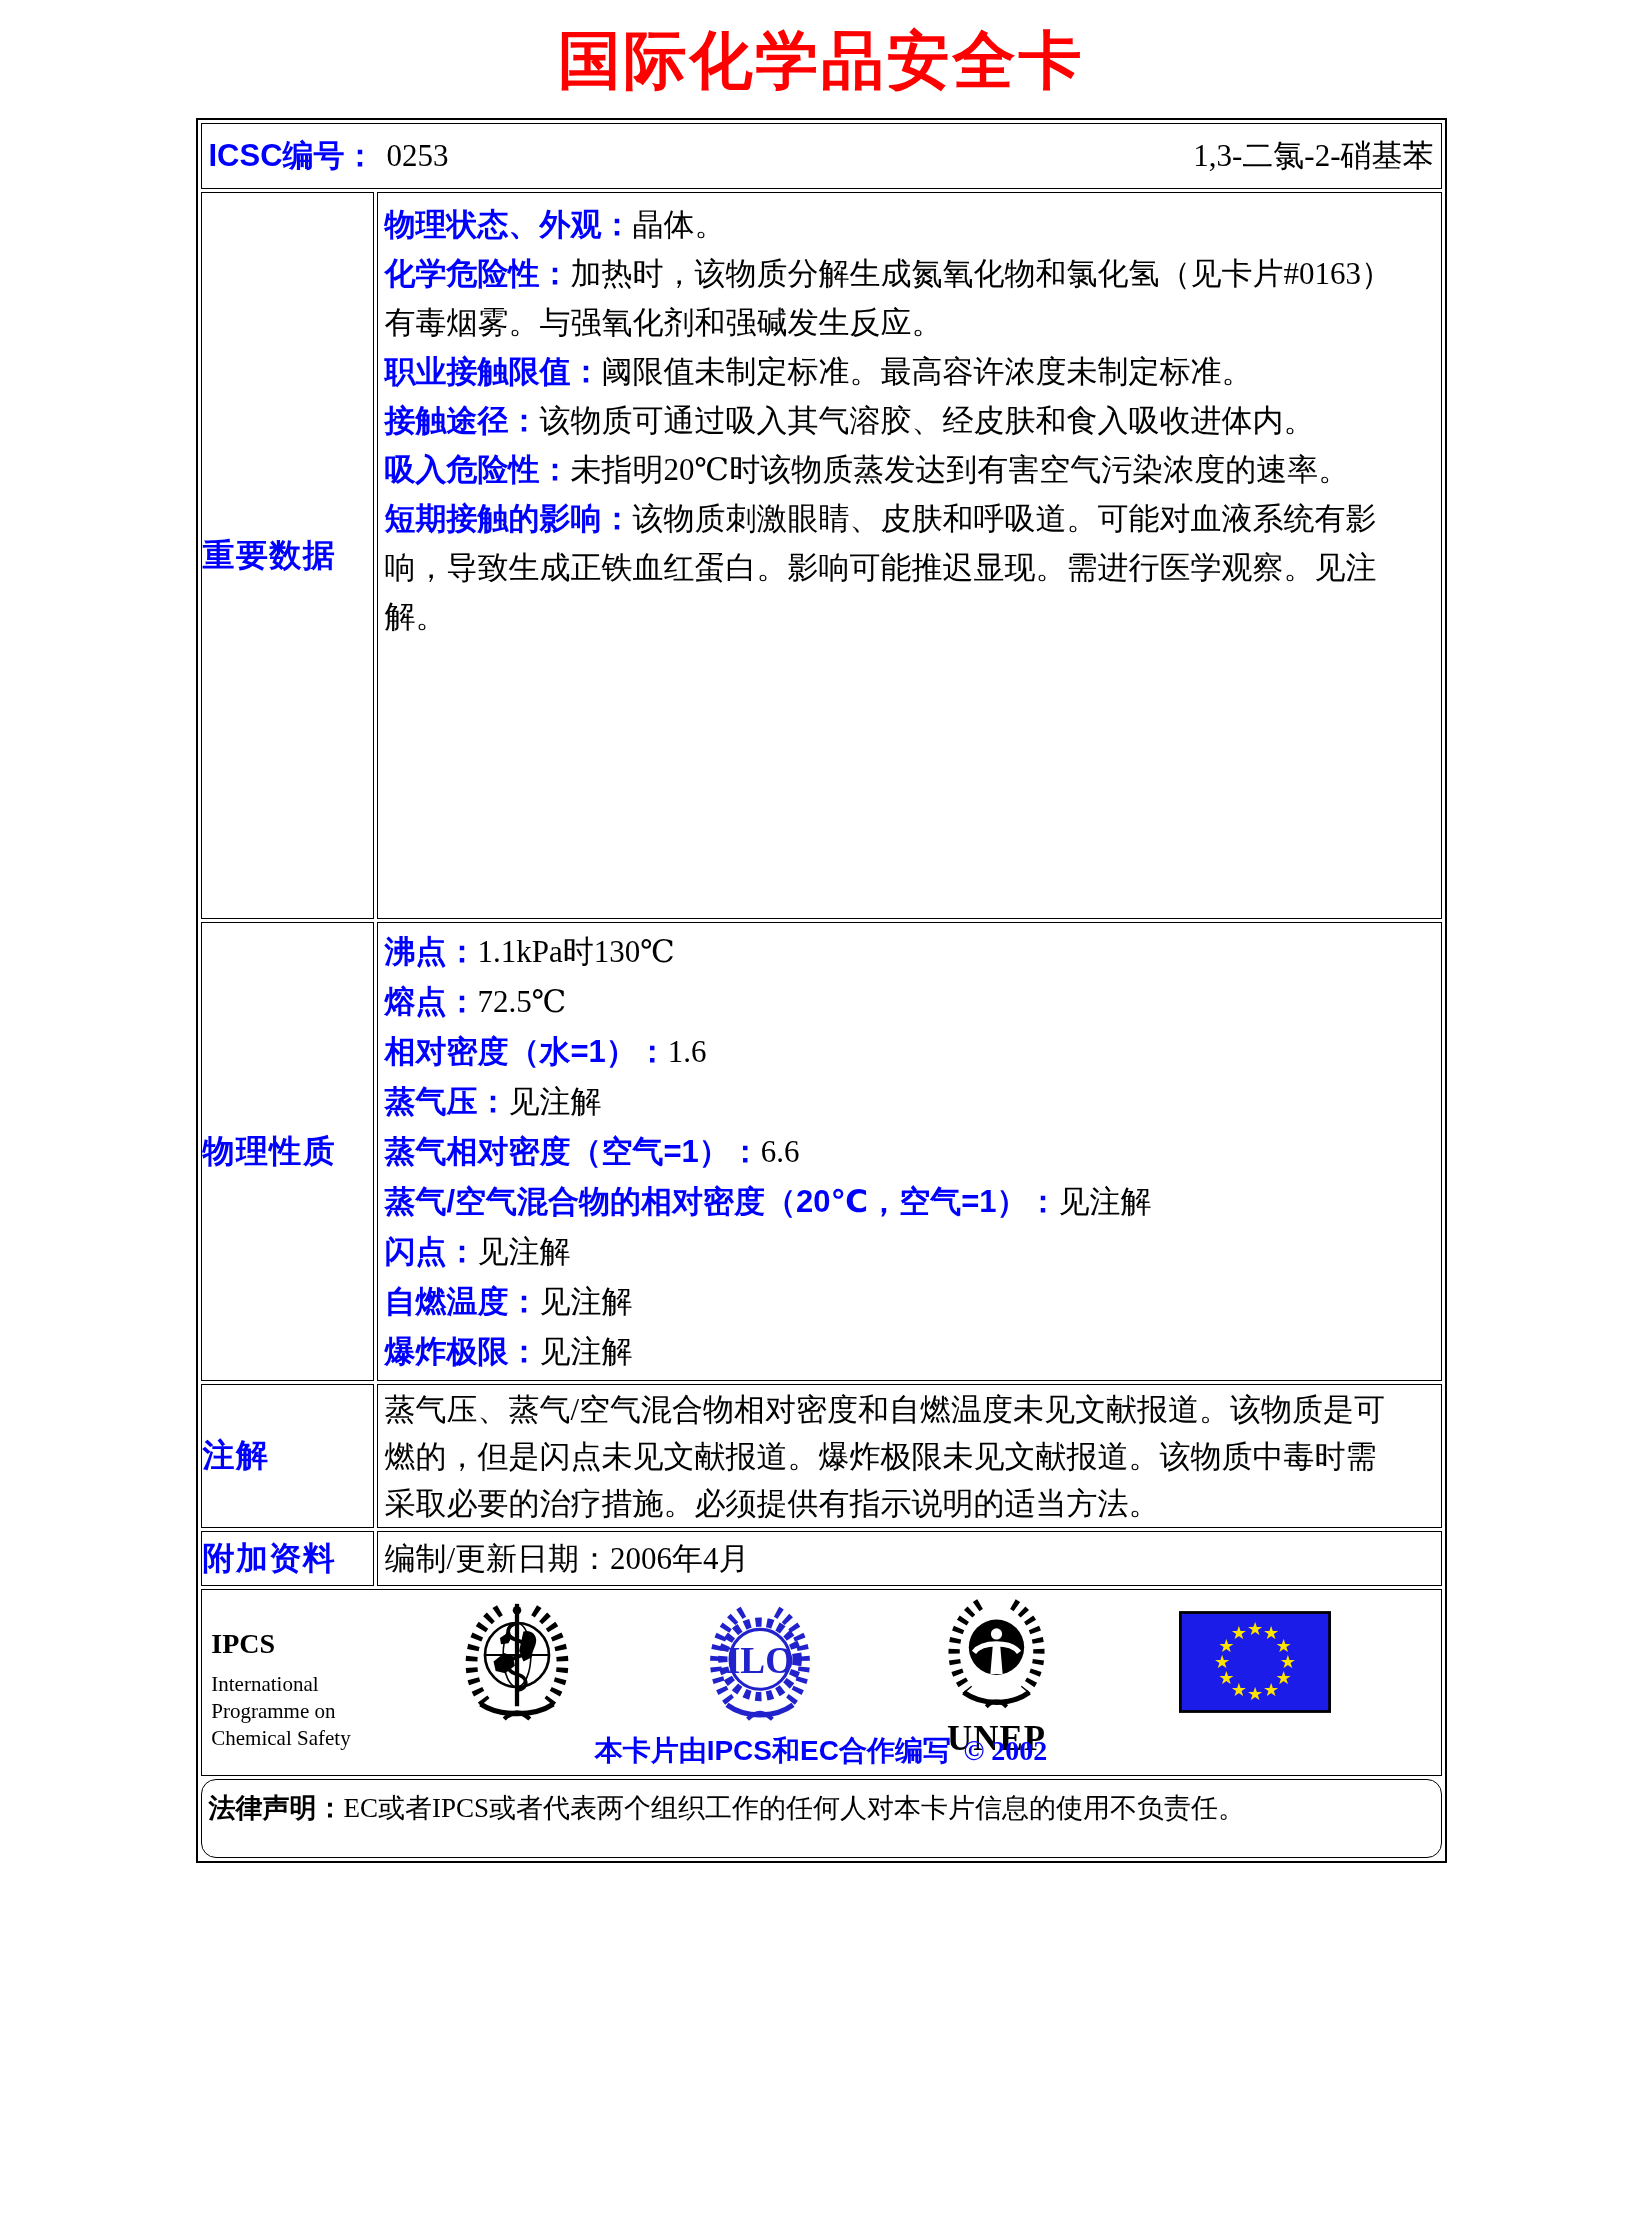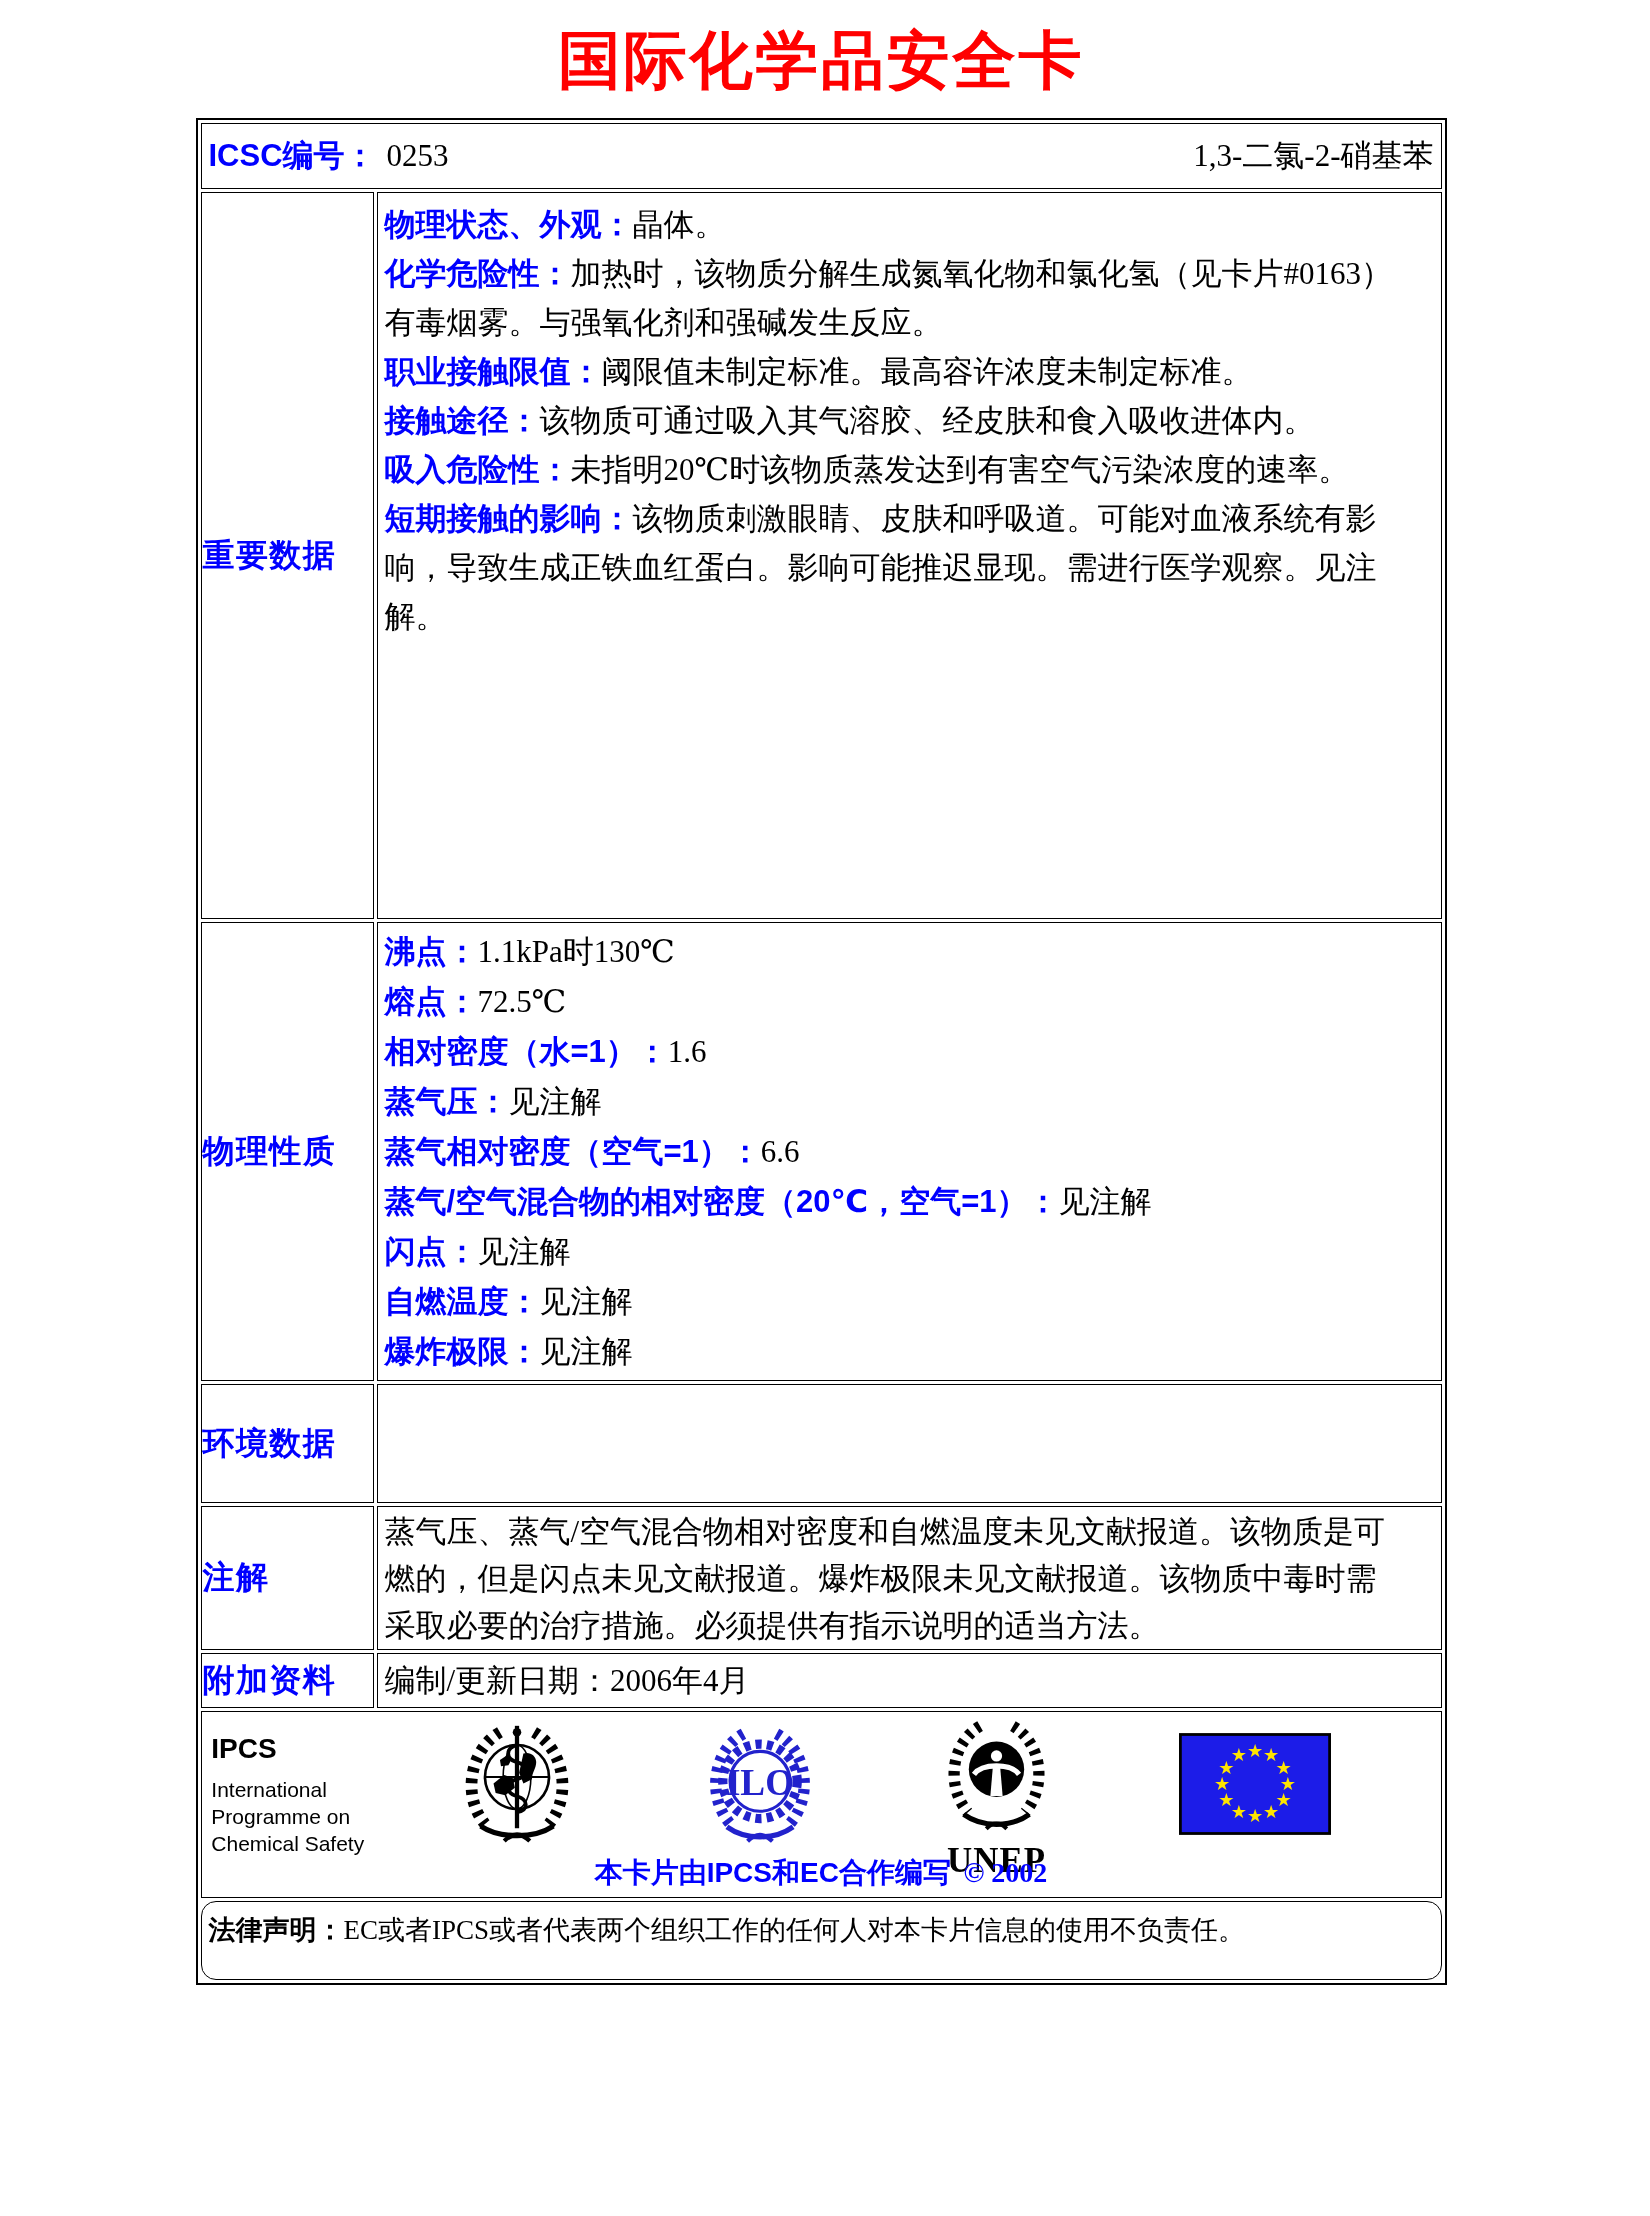--- a/index.html
+++ b/index.html
@@ -42,22 +42,22 @@
   
   td.content-cell{padding:0 45px 0 7px;font-size:31px;color:#000;}
   td.content-important{height:718px;vertical-align:top;padding-top:7px;line-height:49px;}
   td.content-physical{height:453px;vertical-align:top;padding-top:4.2px;line-height:50px;}
   td.content-env{height:117px;}
   td.content-notes{height:142px;line-height:47px;}
   td.content-additional{height:53px;}
   .kv{margin:0;padding:0;}
   
   td.logos-cell{height:185px;position:relative;padding:0;}
-  .ipcs-block{position:absolute;left:9.8px;top:21px;color:#000;
-    font-family:Liberation Sans, sans-serif;}
+  .ipcs-block{position:absolute;left:9.8px;top:38px;color:#000;
+    font-family:Liberation Serif, serif;}
   .ipcs-acronym{font-size:28px;font-weight:bold;margin-bottom:11px;}
   .ipcs-line{font-size:21px;line-height:27px;}
   .who-logo{position:absolute;left:251px;top:7px;}
   .ilo-logo{position:absolute;left:496px;top:11px;}
   .unep-logo{position:absolute;left:733px;top:5.6px;}
   .eu-flag{position:absolute;left:977px;top:21px;}
   .credit-line{
     position:absolute;left:0;bottom:5.6px;width:100%;text-align:center;
     color:#0000ff;font-size:28px;font-weight:bold;
     font-family:"Liberation Sans","DejaVu Sans",sans-serif;
@@ -115,24 +115,20 @@
         <p class="kv"><span class="lbl-blue">相对密度（水=1）：</span><span class="val">1.6</span></p>
         <p class="kv"><span class="lbl-blue">蒸气压：</span><span class="val">见注解</span></p>
         <p class="kv"><span class="lbl-blue">蒸气相对密度（空气=1）：</span><span class="val">6.6</span></p>
         <p class="kv"><span class="lbl-blue">蒸气/空气混合物的相对密度（20℃，空气=1）：</span><span class="val">见注解</span></p>
         <p class="kv"><span class="lbl-blue">闪点：</span><span class="val">见注解</span></p>
         <p class="kv"><span class="lbl-blue">自燃温度：</span><span class="val">见注解</span></p>
         <p class="kv"><span class="lbl-blue">爆炸极限：</span><span class="val">见注解</span></p>
       </td>
     </tr>
 
-    <tr>
-      <td class="label-cell">环境数据</td>
-      <td class="content-cell content-env"></td>
-    </tr>
 
     <tr>
       <td class="label-cell">注解</td>
       <td class="content-cell content-notes">蒸气压、蒸气/空气混合物相对密度和自燃温度未见文献报道。该物质是可燃的，但是闪点未见文献报道。爆炸极限未见文献报道。该物质中毒时需采取必要的治疗措施。必须提供有指示说明的适当方法。</td>
     </tr>
 
     <tr>
       <td class="label-cell">附加资料</td>
       <td class="content-cell content-additional">编制/更新日期：2006年4月</td>
     </tr>

